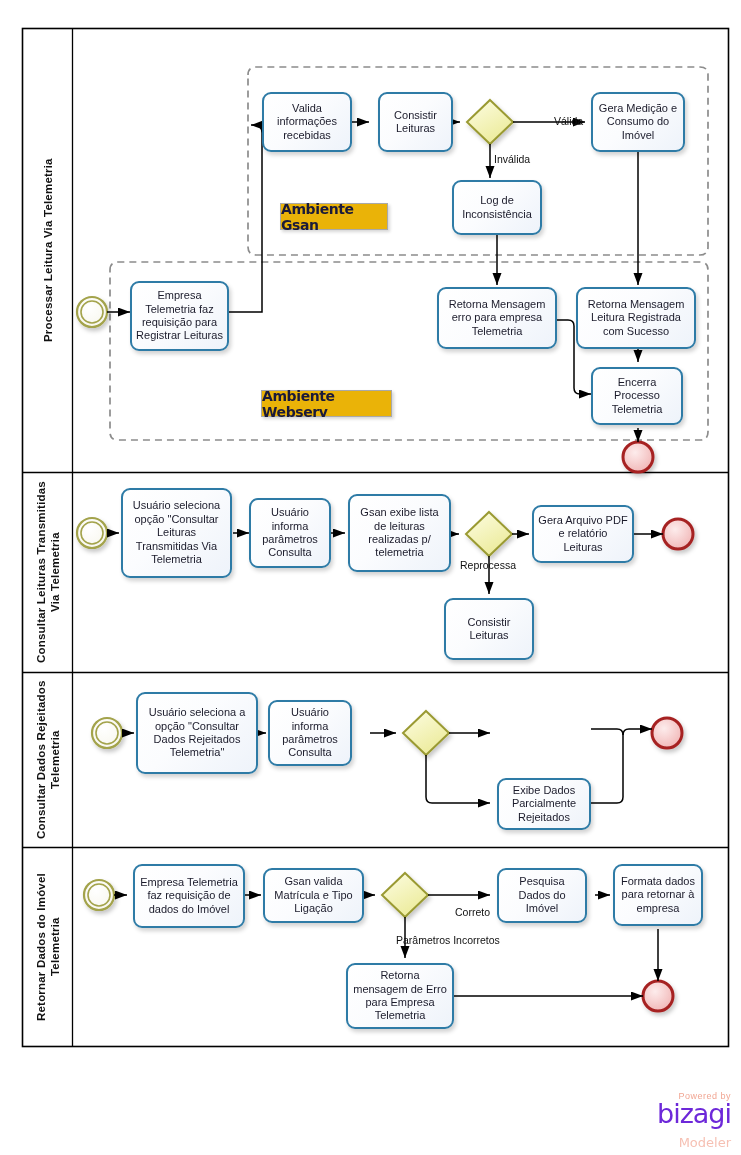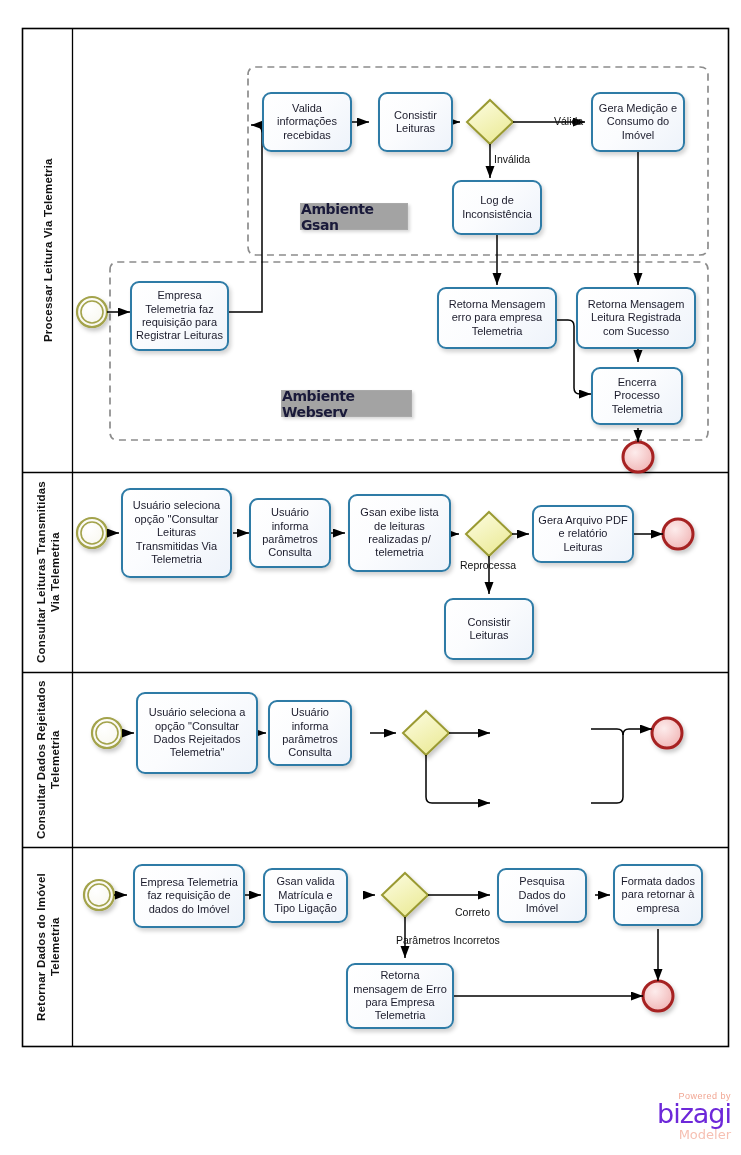--- a/index.html
+++ b/index.html
@@ -17,38 +17,37 @@
     position:absolute;box-sizing:border-box;
     border:2px solid #2E7BA6;border-radius:9px;
     background:linear-gradient(135deg,#ffffff 0%,#fbfcfe 45%,#eef3fa 100%);
     box-shadow:2px 3px 4px rgba(0,0,0,.18);
     display:flex;align-items:center;justify-content:center;
     text-align:center;font-size:11px;color:#1b1b2b;line-height:1.22;
     padding:2px 4px;
   }
   .env-label{
     position:absolute;box-sizing:border-box;
-    border:1px solid #a9a9a9;background:#a3a3a3;
+    border:1px solid #a9a9a9;background:#eab308;
     box-shadow:2px 2px 3px rgba(0,0,0,.16);
     display:flex;align-items:center;justify-content:center;
     font-weight:bold;font-size:14px;color:#1a1a3a;
     font-family:"DejaVu Sans",sans-serif;
     letter-spacing:-0.4px;
-    margin-left:20px;
   }
   .flow-text{
     position:absolute;font-size:10.5px;color:#111;white-space:nowrap;text-align:right;
   }
   .bizagi{
     position:absolute;right:10px;bottom:8px;width:126px;height:56px;
     text-align:right;
   }
   .bz-powered{font-size:9px;color:#f1a693;letter-spacing:.5px;font-family:Liberation Sans, sans-serif;}
   .bz-main{font-size:27px;color:#6d28d9;font-family:"DejaVu Sans",sans-serif;letter-spacing:-1px;line-height:.95;font-weight:normal;}
-  .bz-sub{font-size:13px;color:#f6c0b3;font-family:"DejaVu Sans",sans-serif;letter-spacing:0px;}
+  .bz-sub{font-size:13px;color:#f6c0b3;font-family:"DejaVu Sans",sans-serif;letter-spacing:0px;margin-top:8px;}
 </style>
 </head>
 <body>
 
 <div id="stage">
 
   <svg id="canvas" width="741" height="1155" xmlns="http://www.w3.org/2000/svg">
     <defs>
       <marker id="arrow" markerWidth="9" markerHeight="9" refX="8" refY="3" orient="auto" markerUnits="strokeWidth">
         <path d="M0,0 L8,3 L0,6 z" fill="#000"></path>
@@ -242,25 +241,28 @@
   <div class="flow-text" style="left:460px;top:559px;">
     <span>Reprocessa</span>
   </div>
 
   <div class="task" style="left:136px;top:692px;width:122px;height:82px;">
     <span>Usuário seleciona a opção "Consultar Dados Rejeitados Telemetria"</span>
   </div>
   <div class="task" style="left:268px;top:700px;width:84px;height:66px;">
     <span>Usuário informa parâmetros Consulta</span>
   </div>
+  <div class="task" style="left:497px;top:778px;width:94px;height:52px;">
+    <span>Exibe Dados Parcialmente Rejeitados</span>
+  </div>
 
   <div class="task" style="left:133px;top:864px;width:112px;height:64px;">
     <span>Empresa Telemetria faz requisição de dados do Imóvel</span>
   </div>
-  <div class="task" style="left:263px;top:868px;width:85px;height:55px;">
+  <div class="task" style="left:263px;top:868px;width:101px;height:55px;">
     <span>Gsan valida Matrícula e Tipo Ligação</span>
   </div>
   <div class="task" style="left:497px;top:868px;width:90px;height:55px;">
     <span>Pesquisa Dados do Imóvel</span>
   </div>
   <div class="task" style="left:613px;top:864px;width:90px;height:62px;">
     <span>Formata dados para retornar à empresa</span>
   </div>
   <div class="task" style="left:346px;top:963px;width:108px;height:66px;">
     <span>Retorna mensagem de Erro para Empresa Telemetria</span>

